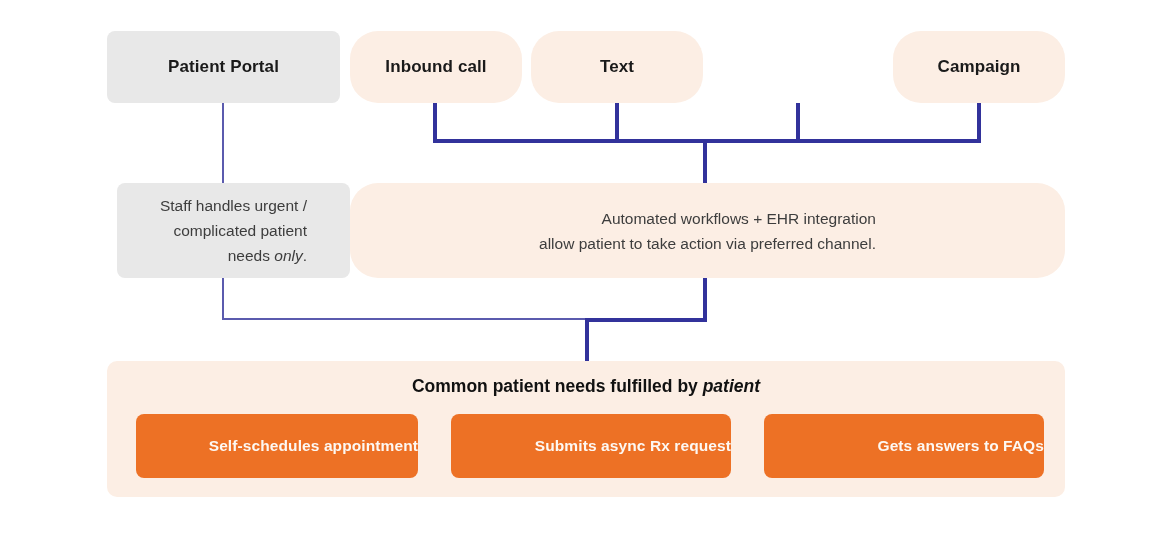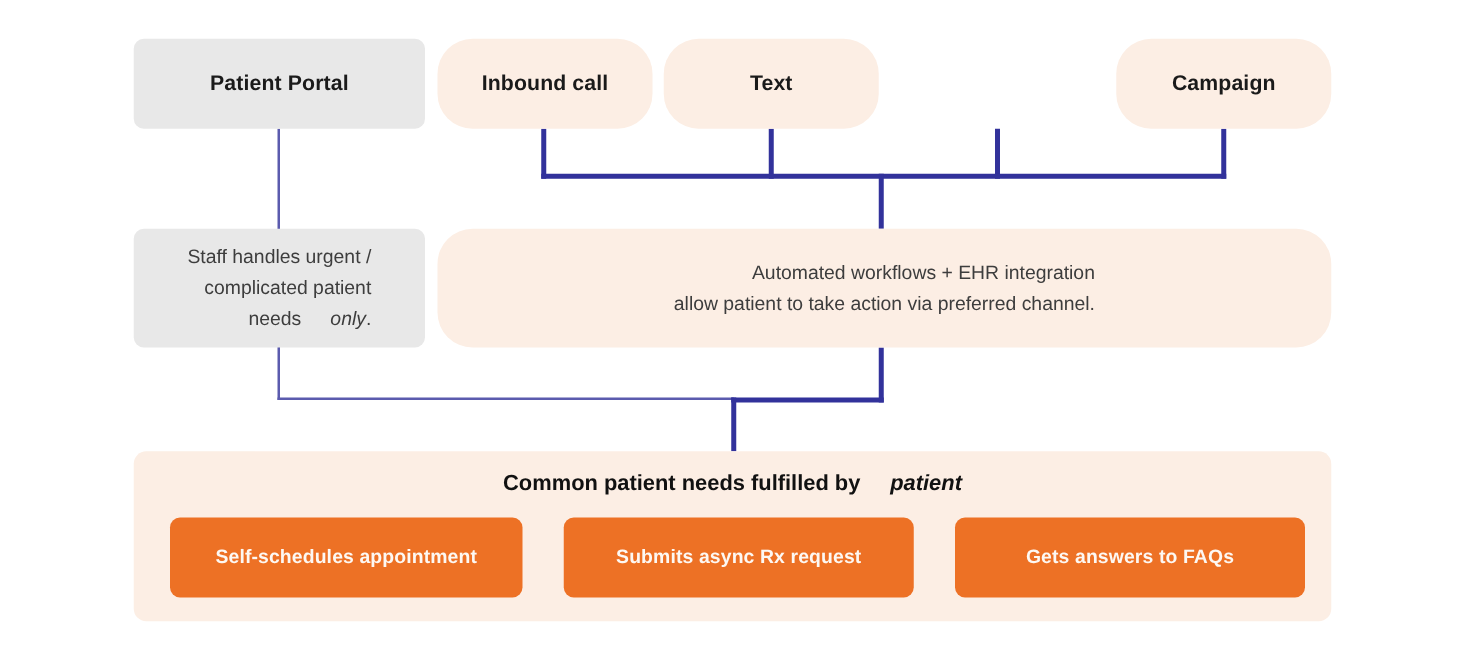--- a/index.html
+++ b/index.html
@@ -45,25 +45,25 @@
     background:var(--peach);border-radius:10px;
     box-sizing:border-box;
   }
   .bottom-title{
     margin-top:15px;text-align:center;
     font-size:17.5px;font-weight:700;color:#111111;
   }
   .action-btn{
     position:absolute;top:53px;height:64px;
     background:var(--orange);border-radius:8px;
-    display:flex;align-items:center;justify-content:center;
+    display:flex;align-items:center;justify-content:flex-end;
     color:var(--btn_text);font-size:15.5px;font-weight:700;
     letter-spacing:.1px;
   }
-  em{font-style:italic;margin-left:19px;}
+  em{font-style:italic;}
 </style>
 </head>
 <body>
 
 <div class="canvas">
 
   <div class="line" style="left:433px;top:103px;width:4px;height:40px"></div>
   <div class="line" style="left:615px;top:103px;width:4px;height:40px"></div>
   <div class="line" style="left:796px;top:103px;width:4px;height:40px"></div>
   <div class="line" style="left:977px;top:103px;width:4px;height:40px"></div>
@@ -83,21 +83,21 @@
   <div class="node peach" style="left:350px;top:31px;width:172px;height:72px">
     <span class="top-label">Inbound call</span>
   </div>
   <div class="node peach" style="left:531px;top:31px;width:172px;height:72px">
     <span class="top-label">Text</span>
   </div>
   <div class="node peach" style="left:893px;top:31px;width:172px;height:72px">
     <span class="top-label">Campaign</span>
   </div>
 
-  <div class="node gray" style="left:107px;top:183px;width:233px;height:95px">
+  <div class="node gray" style="left:117px;top:183px;width:233px;height:95px">
     <div class="note-text">
       <div>
         <span>Staff handles urgent /</span><br>
         <span>complicated patient</span><br>
         <span>needs </span><em>only</em><span>.</span>
       </div>
     </div>
   </div>
   <div class="node peach" style="left:350px;top:183px;width:715px;height:95px">
     <div class="note-text">

